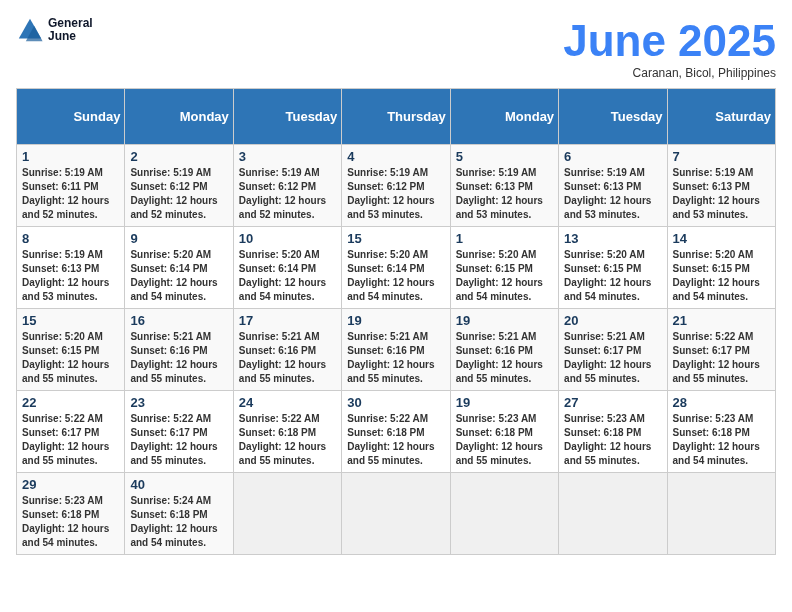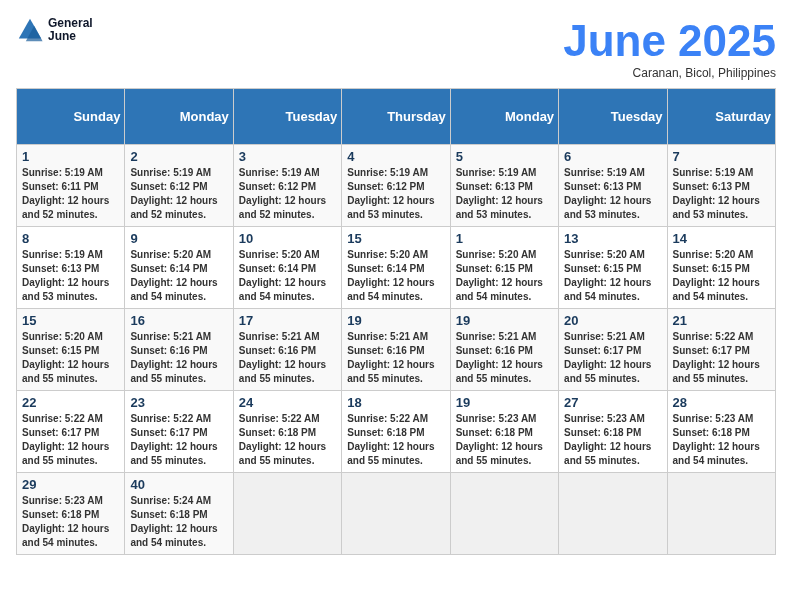--- a/index.html
+++ b/index.html
@@ -293,21 +293,21 @@
 and 55 minutes.</div>
         </td>
         <td>
           <span class="day-number">24</span>
           <div class="day-info" style="white-space: pre-line;">Sunrise: 5:22 AM
 Sunset: 6:18 PM
 Daylight: 12 hours
 and 55 minutes.</div>
         </td>
         <td>
-          <span class="day-number">18</span>
+          <span class="day-number">30</span>
           <div class="day-info" style="white-space: pre-line;">Sunrise: 5:22 AM
 Sunset: 6:18 PM
 Daylight: 12 hours
 and 55 minutes.</div>
         </td>
         <td>
           <span class="day-number">19</span>
           <div class="day-info" style="white-space: pre-line;">Sunrise: 5:23 AM
 Sunset: 6:18 PM
 Daylight: 12 hours

